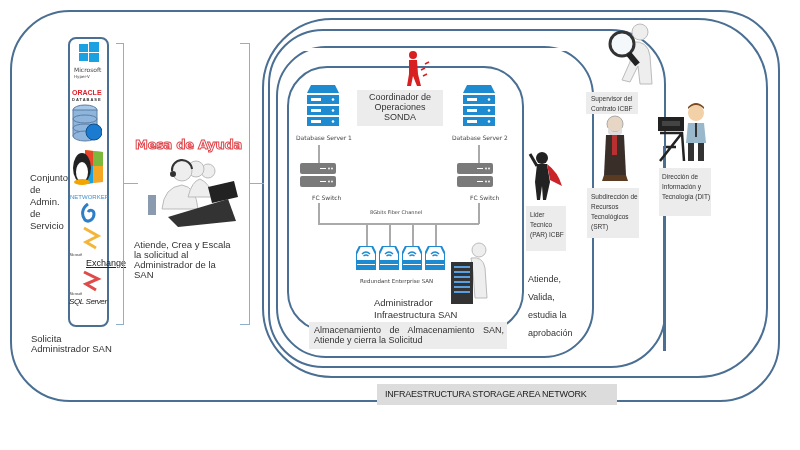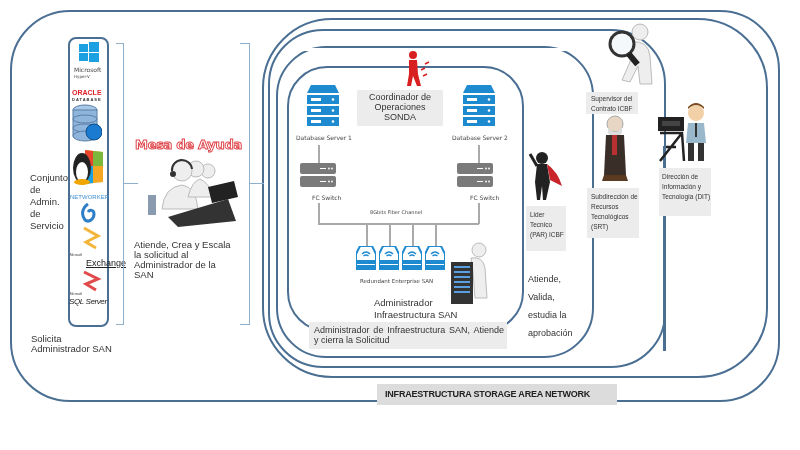--- a/index.html
+++ b/index.html
@@ -251,21 +251,21 @@
         <rect x="5" y="39" width="16" height="2"></rect>
         <rect x="5" y="44" width="16" height="2"></rect>
         <rect x="5" y="49" width="16" height="2"></rect>
       </g>
     </svg>
 </div>
 <div class="lbl" style="left:374px;top:297px;white-space:pre-line;font-size:9.5px;line-height:12px;">Administrador
 Infraestructura SAN</div>
 
 <div class="graybox" style="left:309px;top:322px;width:198px;height:27px;"></div>
-<div class="lbl" style="left:314px;top:325px;width:190px;font-size:9px;line-height:10px;text-align:justify;">Administrador de Infraestructura SAN, Atiende y cierra la Solicitud</div>
+<div class="lbl" style="left:314px;top:325px;width:190px;font-size:9px;line-height:10px;text-align:justify;">Almacenamiento de Almacenamiento SAN, Atiende y cierra la Solicitud</div>
 
 <div class="abs" style="left:528px;top:150px;">
   <svg width="34" height="54" viewBox="0 0 34 54">
       <circle cx="14" cy="8" r="6" fill="#222"></circle>
       <path d="M9 14 L19 14 L22 32 L18 50 L15 50 L14 36 L12 50 L9 50 L7 32Z" fill="#222"></path>
       <path d="M9 16 L2 4" stroke="#222" stroke-width="3"></path>
       <path d="M19 14 Q30 22 34 36 L22 30Z" fill="#c8242a"></path>
     </svg>
 </div>
 <div class="graybox" style="left:526px;top:206px;width:40px;height:45px;"></div>
@@ -305,13 +305,13 @@
       <path d="M32 20 L48 20 L50 40 L30 40Z" fill="#9ab8cc"></path>
       <rect x="39" y="20" width="2" height="14" fill="#333"></rect>
       <rect x="32" y="40" width="6" height="18" fill="#333"></rect>
       <rect x="42" y="40" width="6" height="18" fill="#333"></rect>
     </svg>
 </div>
 <div class="graybox" style="left:659px;top:168px;width:52px;height:48px;"></div>
 <div class="lbl" style="left:662px;top:172px;width:52px;font-size:6.5px;line-height:10px;">Dirección de Información y Tecnología (DIT)</div>
 
 <div class="graybox" style="left:377px;top:384px;width:240px;height:21px;background:#dcdcdc;"></div>
-<div class="abs" style="left:385px;top:389px;font-size:9px;font-weight:bold;color:#222;letter-spacing:-0.2px;">INFRAESTRUCTURA STORAGE AREA NETWORK</div>
+<div class="abs" style="left:385px;top:389px;font-size:9px;font-weight:normal;color:#222;letter-spacing:-0.2px;">INFRAESTRUCTURA STORAGE AREA NETWORK</div>
 
 </body></html>

